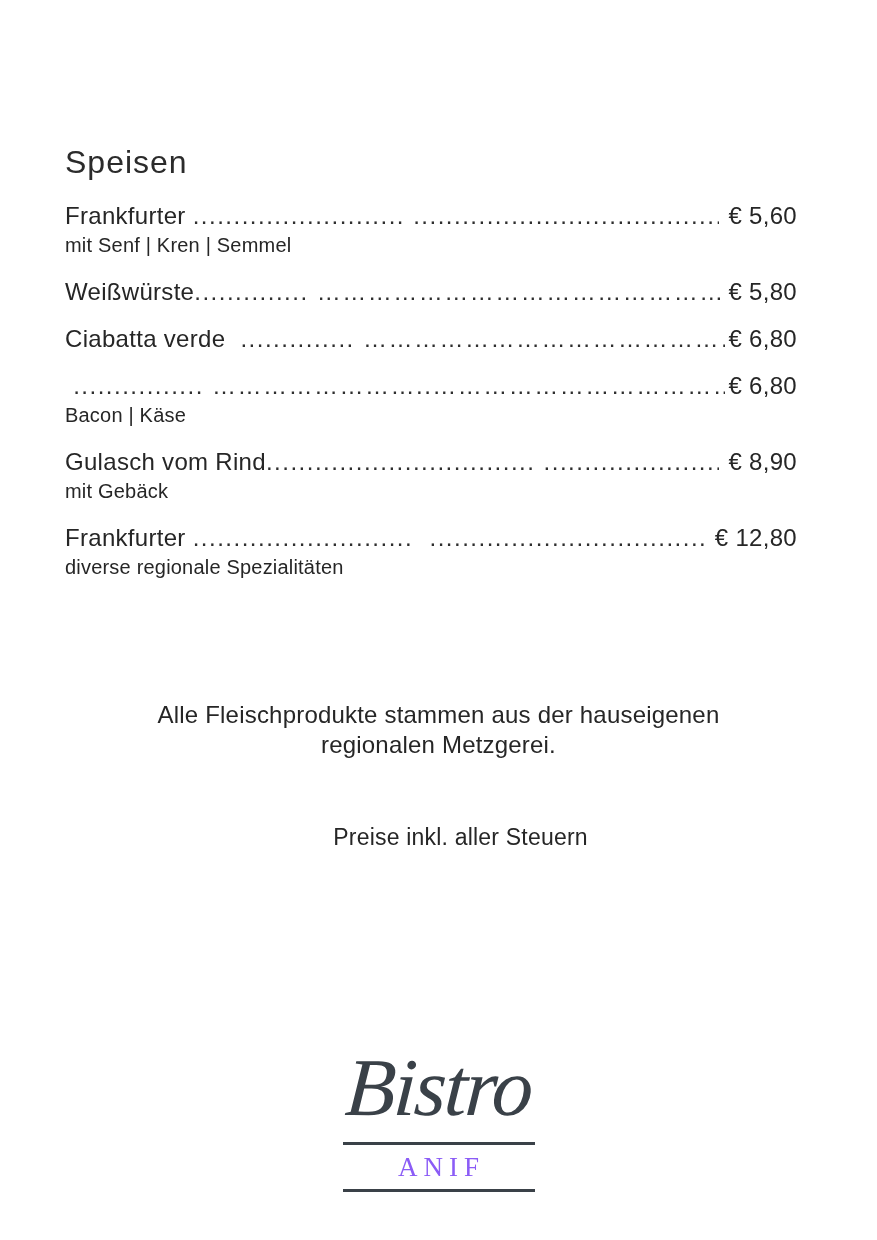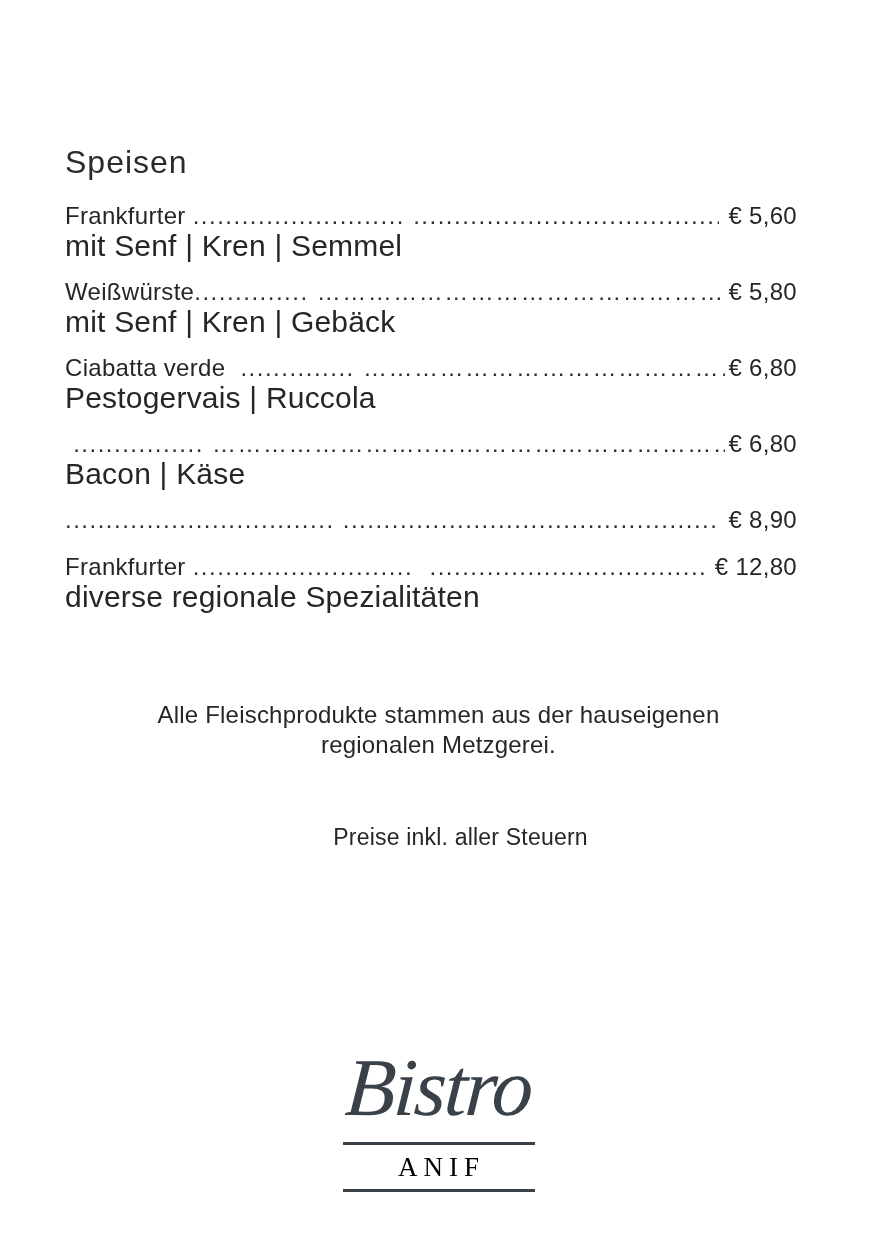--- a/index.html
+++ b/index.html
@@ -38,21 +38,21 @@
   .item-name { flex:0 0 auto; white-space:pre; }
   .leader {
     flex:1 1 auto;
     overflow:hidden;
     white-space:pre;
     letter-spacing:1.5px;
     color:#2e2e2e;
   }
   .item-price { flex:0 0 auto; white-space:pre; padding-left:3px; }
   .item-desc {
-    font-size:30px;
+    font-size:20px;
     font-weight:300;
     line-height:29px;
     letter-spacing:0.2px;
   }
   .note-meat {
     position:absolute; top:700px; left:0; right:0;
     text-align:center;
     font-size:24px; font-weight:300;
     line-height:30px;
     letter-spacing:0.2px;
@@ -81,21 +81,21 @@
     width:192px; height:3px;
     background:#3a4148;
     border:none;
   }
   .logo-rule-top { margin-top:4px; }
   .logo-name {
     font-family:"Liberation Serif", serif;
     font-size:27px;
     letter-spacing:6px;
     text-indent:6px;
-    color:#000000;
+    color:#8b5cf6;
     padding:7px 0 6px 0;
   }
 </style>
 </head>
 <body>
 
 <div class="page">
 
   <div class="menu-section">
     <div class="page-title">Speisen</div>
@@ -108,45 +108,45 @@
       </div>
       <div class="item-desc">mit Senf | Kren | Semmel</div>
     </div>
 
     <div class="item">
       <div class="item-line">
         <span class="item-name">Weißwürste</span>
         <span class="leader">.............. ……………………………………………………………</span>
         <span class="item-price">€ 5,80</span>
       </div>
-      <div class="item-desc">mit Senf | Kren | Gebäck</div>
     </div>
 
     <div class="item">
       <div class="item-line">
         <span class="item-name">Ciabatta verde </span>
         <span class="leader"> .............. ……………………………………………………………</span>
         <span class="item-price">€ 6,80</span>
       </div>
-      <div class="item-desc">Pestogervais | Ruccola</div>
     </div>
 
     <div class="item">
       <div class="item-line">
         <span class="leader"> ................ ……………………..………………………………</span>
         <span class="item-price">€ 6,80</span>
       </div>
       <div class="item-desc">Bacon | Käse</div>
     </div>
 
     <div class="item">
       <div class="item-line">
+        <span class="item-name">Gulasch vom Rind</span>
         <span class="leader">................................. ................................................................</span>
         <span class="item-price"> € 8,90</span>
       </div>
+      <div class="item-desc">mit Gebäck</div>
     </div>
 
     <div class="item">
       <div class="item-line">
         <span class="item-name">Frankfurter </span>
         <span class="leader">...........................  ....................................................................</span>
         <span class="item-price"> € 12,80</span>
       </div>
       <div class="item-desc">diverse regionale Spezialitäten</div>
     </div>

